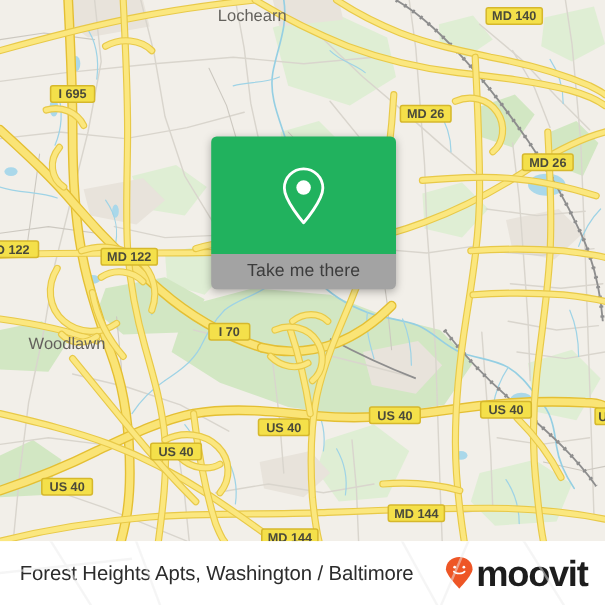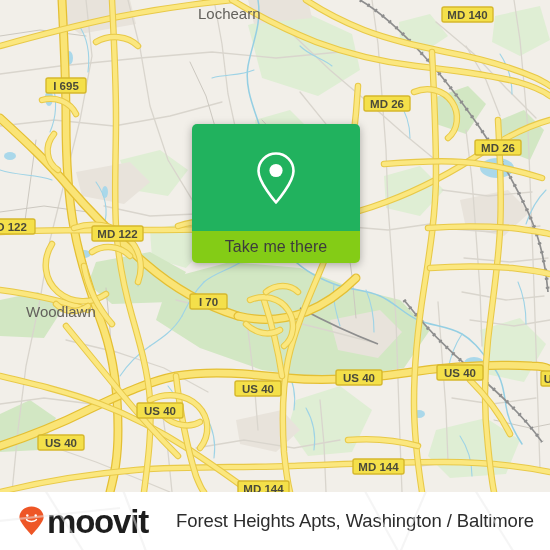--- a/index.html
+++ b/index.html
@@ -32,21 +32,21 @@
     position:absolute;left:192px;top:124px;width:168px;
     z-index:8;
     filter:drop-shadow(0 2px 4px rgba(0,0,0,0.30));
   }
   #popup-image{
     height:107px;border-radius:5px 5px 0 0;
     display:flex;align-items:center;justify-content:center;
   }
   #popup-pin{width:44px;height:56px;display:block;}
   #popup-label-wrap{
-    background:#84cc16;border-radius:0 0 5px 5px;
+    background:#a3a3a3;border-radius:0 0 5px 5px;
     height:32px;display:flex;align-items:center;justify-content:center;
   }
   #popup-label{
     font-size:16px;color:#3c3c3c;letter-spacing:0.1px;
   }
   #popup-tail{
     position:absolute;left:50%;top:139px;margin-left:-11px;
     width:0;height:0;
     border-left:11px solid transparent;
     border-right:11px solid transparent;
@@ -421,25 +421,25 @@
     <svg class="faint-bg-lines" viewBox="0 0 550 58">
       <g fill="none" stroke="#ececec" stroke-width="2.2">
         <path d="M40,-10 L90,70"></path>
         <path d="M120,-10 L150,70"></path>
         <path d="M360,-10 L404,70"></path>
         <path d="M430,-10 L396,70"></path>
         <path d="M-10,30 L120,16"></path>
         <path d="M470,-10 L520,70"></path>
       </g>
     </svg>
+    <div id="footer-title">Forest Heights Apts, Washington / Baltimore</div>
     <div id="brand">
       <svg id="brand-mark" viewBox="0 0 27 30">
         <path d="M13.5 29.2 C13.5 29.2 25.6 16.6 25.6 11.6 C25.6 5.0 20.2 0.4 13.5 0.4 C6.8 0.4 1.4 5.0 1.4 11.6 C1.4 16.6 13.5 29.2 13.5 29.2 Z" fill="#ee5626"></path>
         <circle cx="9.3" cy="9.6" r="1.25" fill="#ffffff"></circle>
         <circle cx="17.7" cy="9.6" r="1.25" fill="#ffffff"></circle>
         <path d="M8.6 13.6 C10.2 16.0 16.8 16.0 18.4 13.6" fill="none" stroke="#ffffff" stroke-width="1.5" stroke-linecap="round"></path>
       </svg>
       <span id="brand-name">moovit</span>
     </div>
-    <div id="footer-title">Forest Heights Apts, Washington / Baltimore</div>
   </div>
 
 </div>
 
 </body></html>

